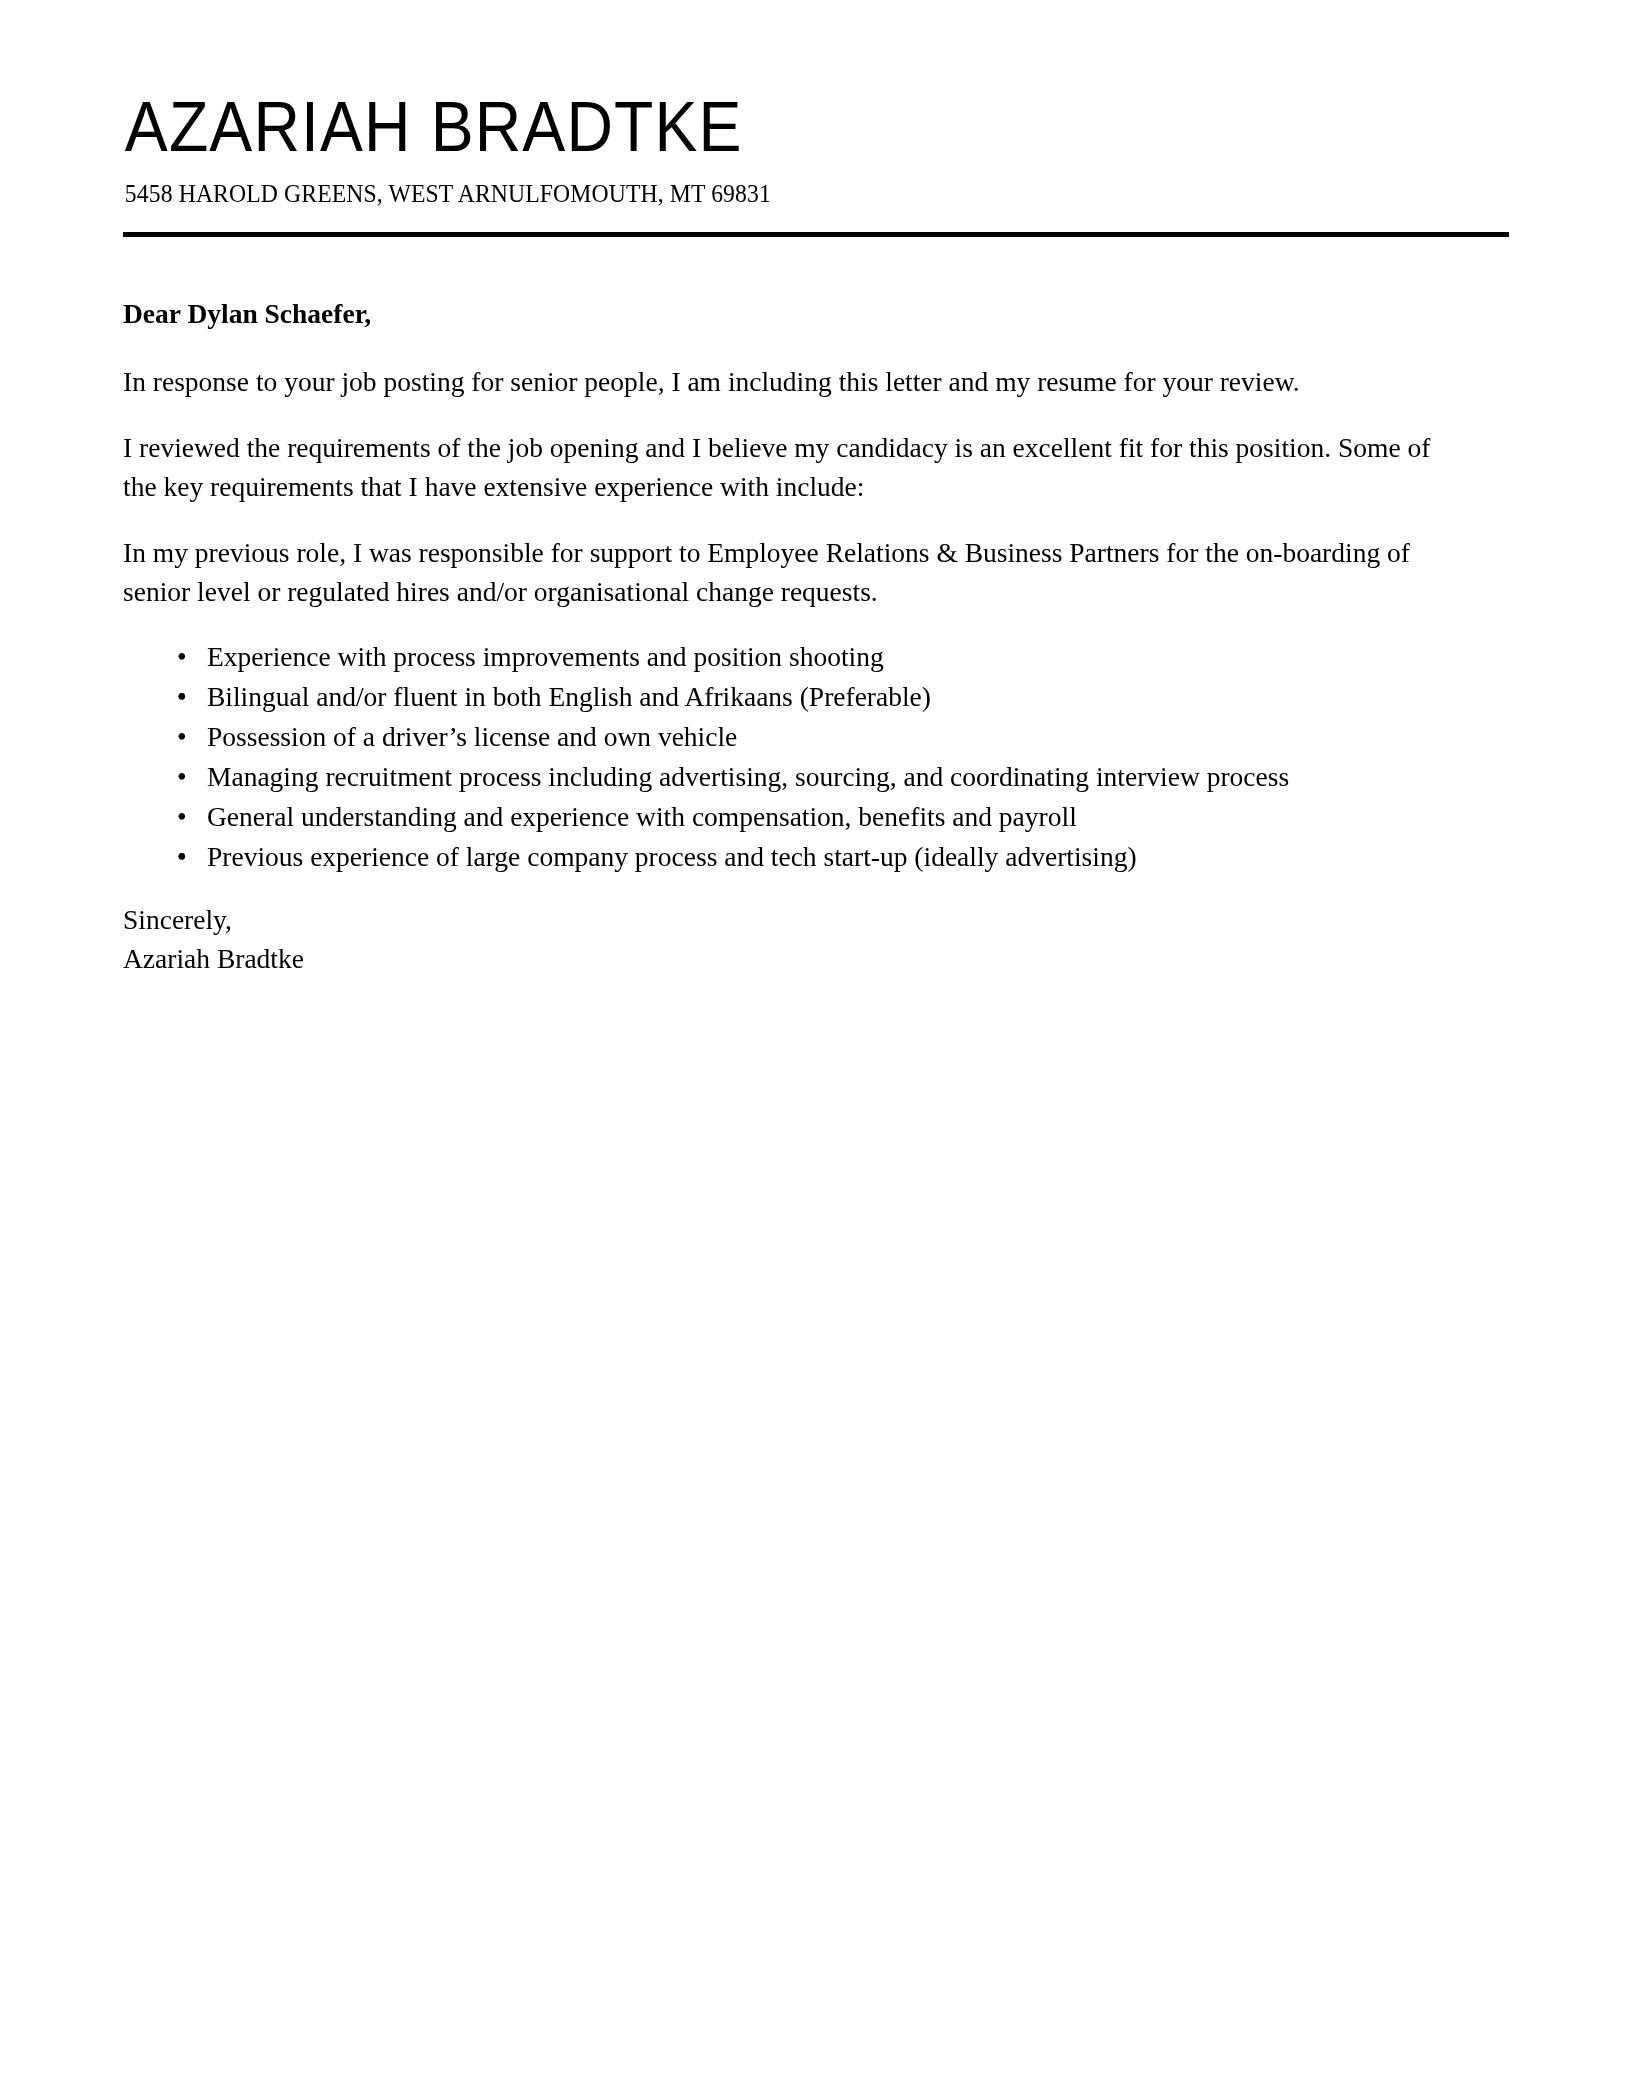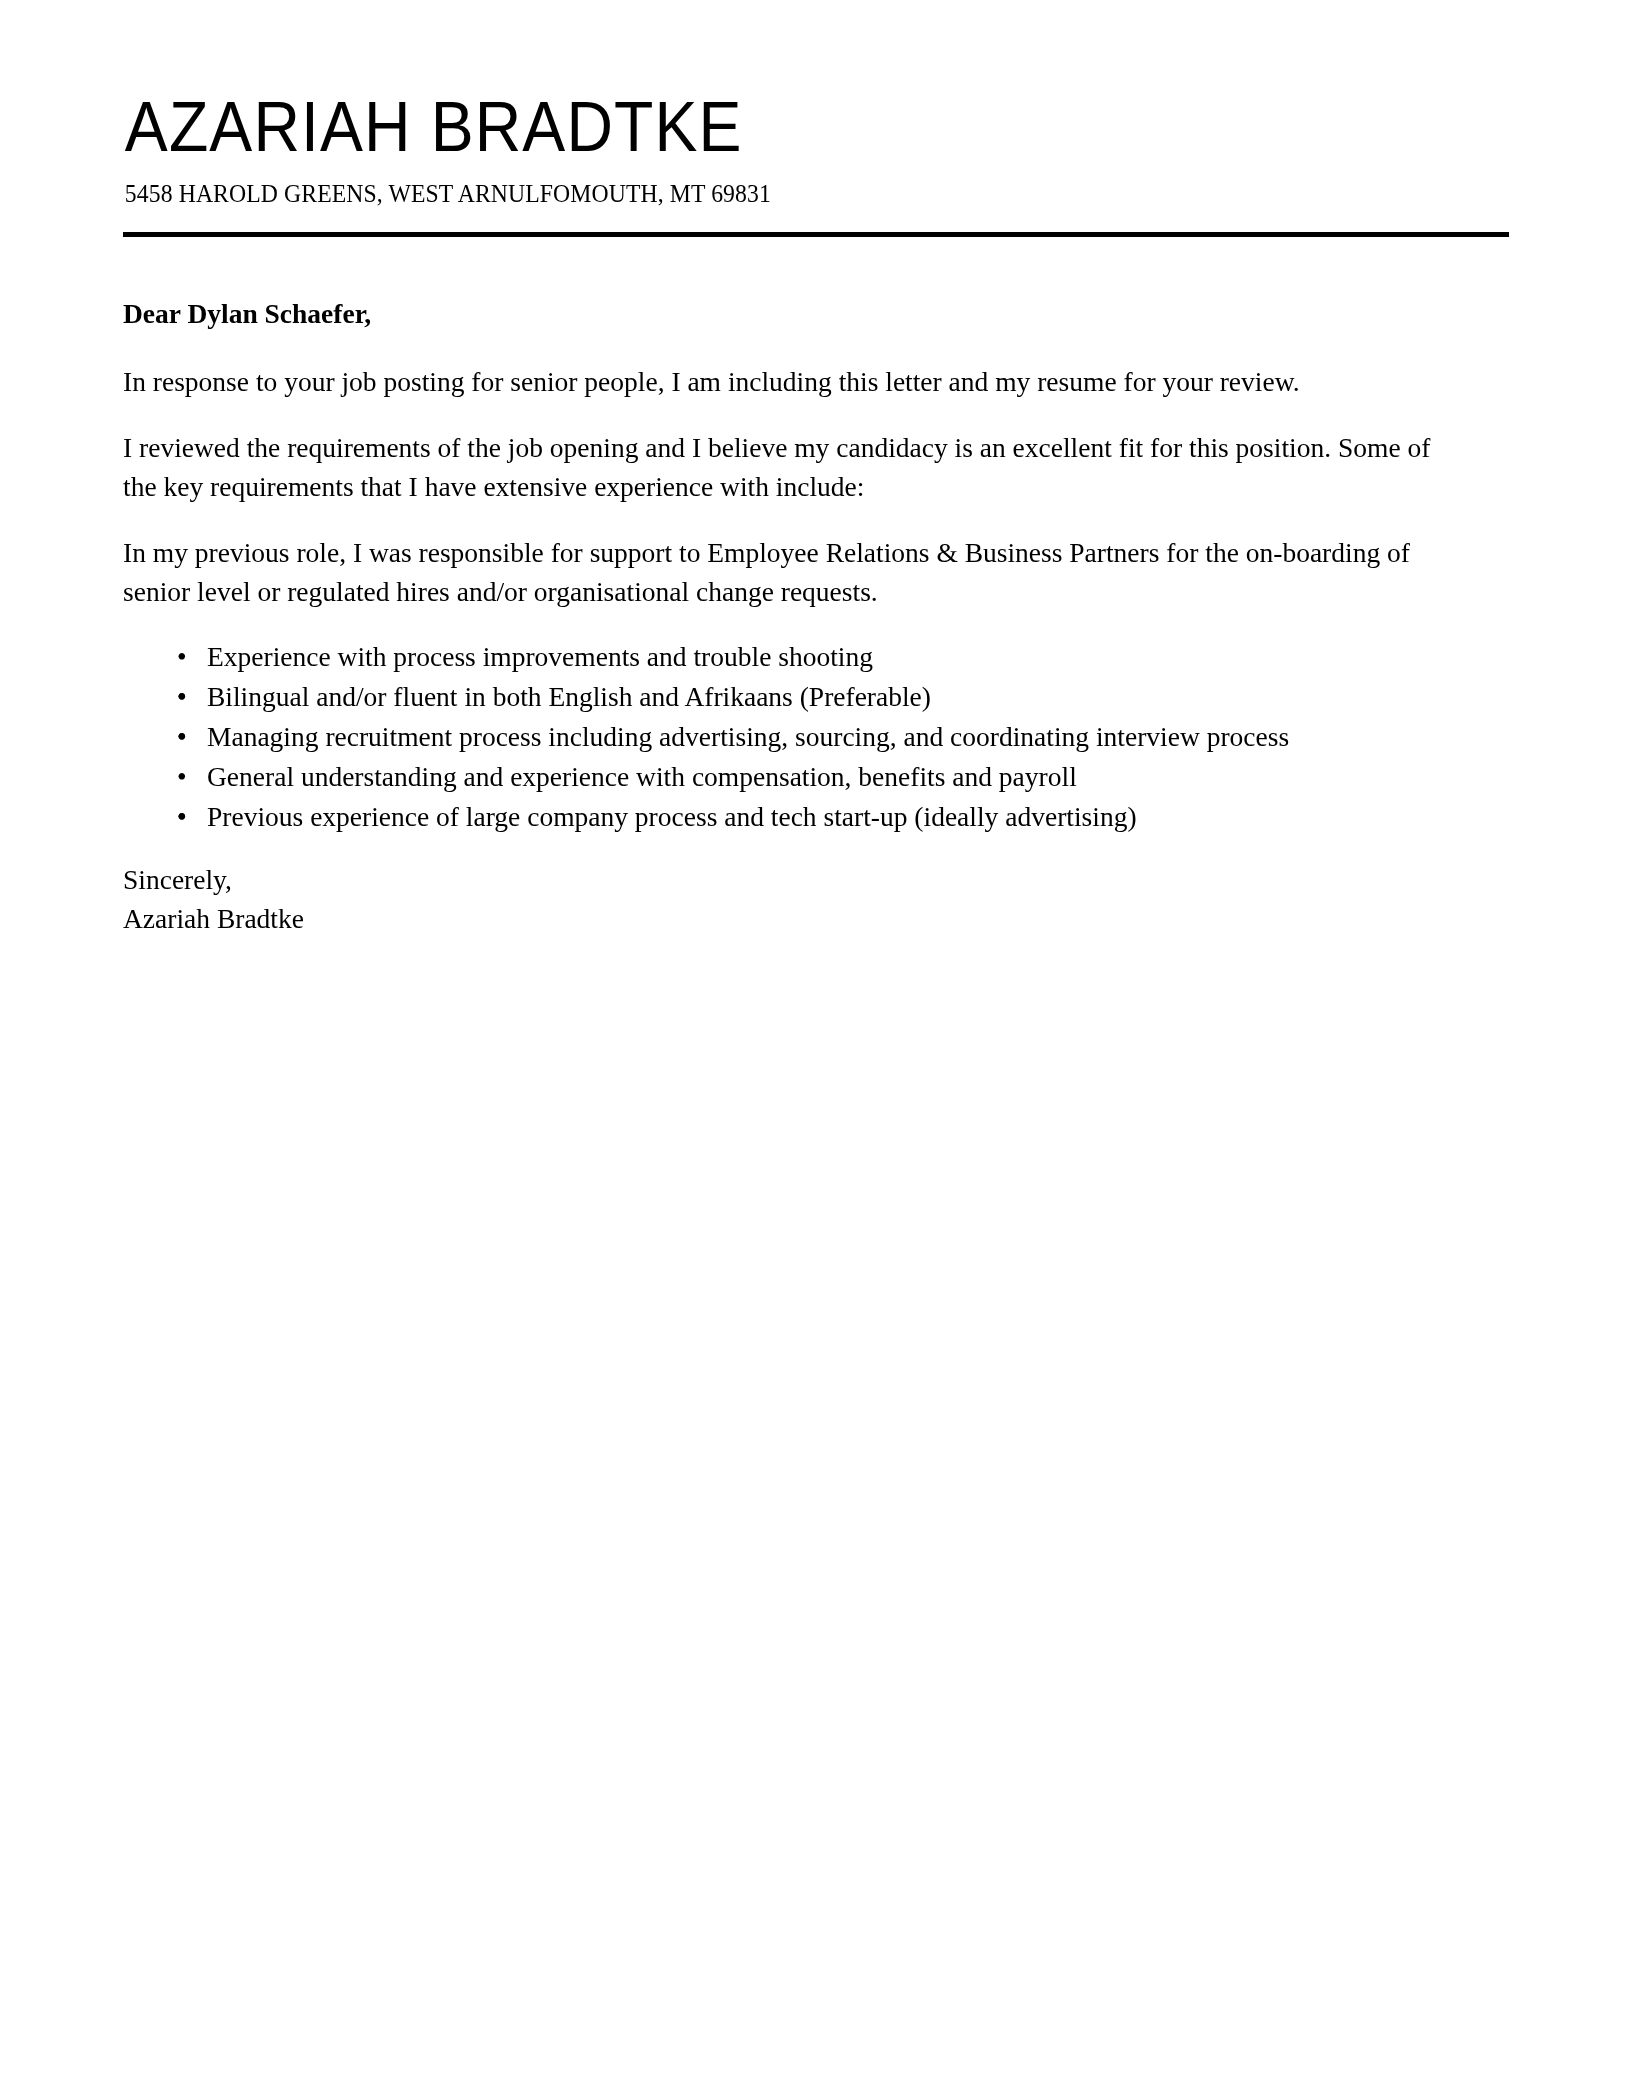--- a/index.html
+++ b/index.html
@@ -143,31 +143,32 @@
 
       <p class="para">In response to your job posting for senior people, I am including this letter and my resume for your review.</p>
 
       <p class="para">I reviewed the requirements of the job opening and I believe my candidacy is an excellent fit for this position. Some of the key requirements that I have extensive experience with include:</p>
 
       <p class="para">In my previous role, I was responsible for support to Employee Relations &amp; Business Partners for the on-boarding of senior level or regulated hires and/or organisational change requests.</p>
 
       <ul class="req-list">
         <li>
           <span class="bullet-dot">•</span>
-          <span>Experience with process improvements and trouble shooting</span>
+          <span>Experience with process improvements and position shooting</span>
         </li>
         <li>
           <span class="bullet-dot">•</span>
         </li>
         <li>
           <span class="bullet-dot">•</span>
           <span>Bilingual and/or fluent in both English and Afrikaans (Preferable)</span>
         </li>
         <li>
           <span class="bullet-dot">•</span>
+          <span>Possession of a driver’s license and own vehicle</span>
         </li>
         <li>
           <span class="bullet-dot">•</span>
           <span>Managing recruitment process including advertising, sourcing, and coordinating interview process</span>
         </li>
         <li>
           <span class="bullet-dot">•</span>
           <span>General understanding and experience with compensation, benefits and payroll</span>
         </li>
         <li>

